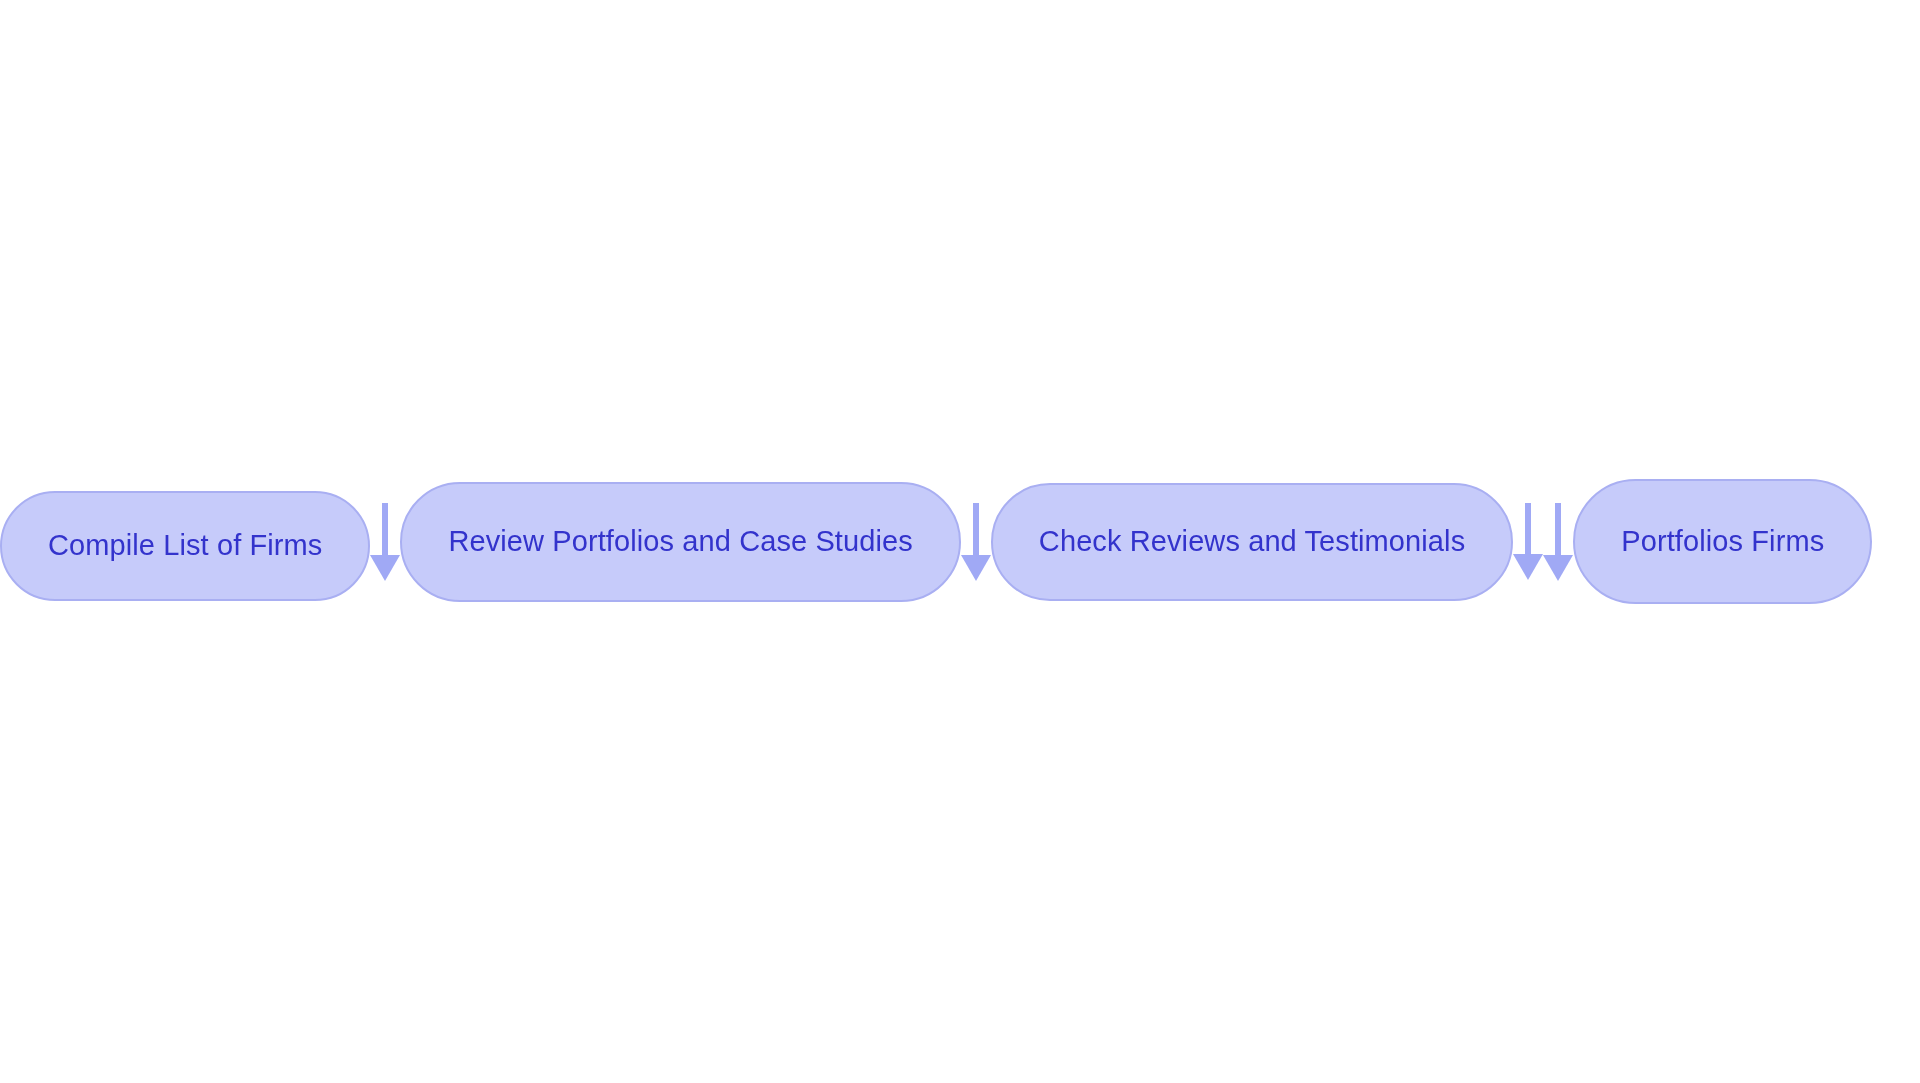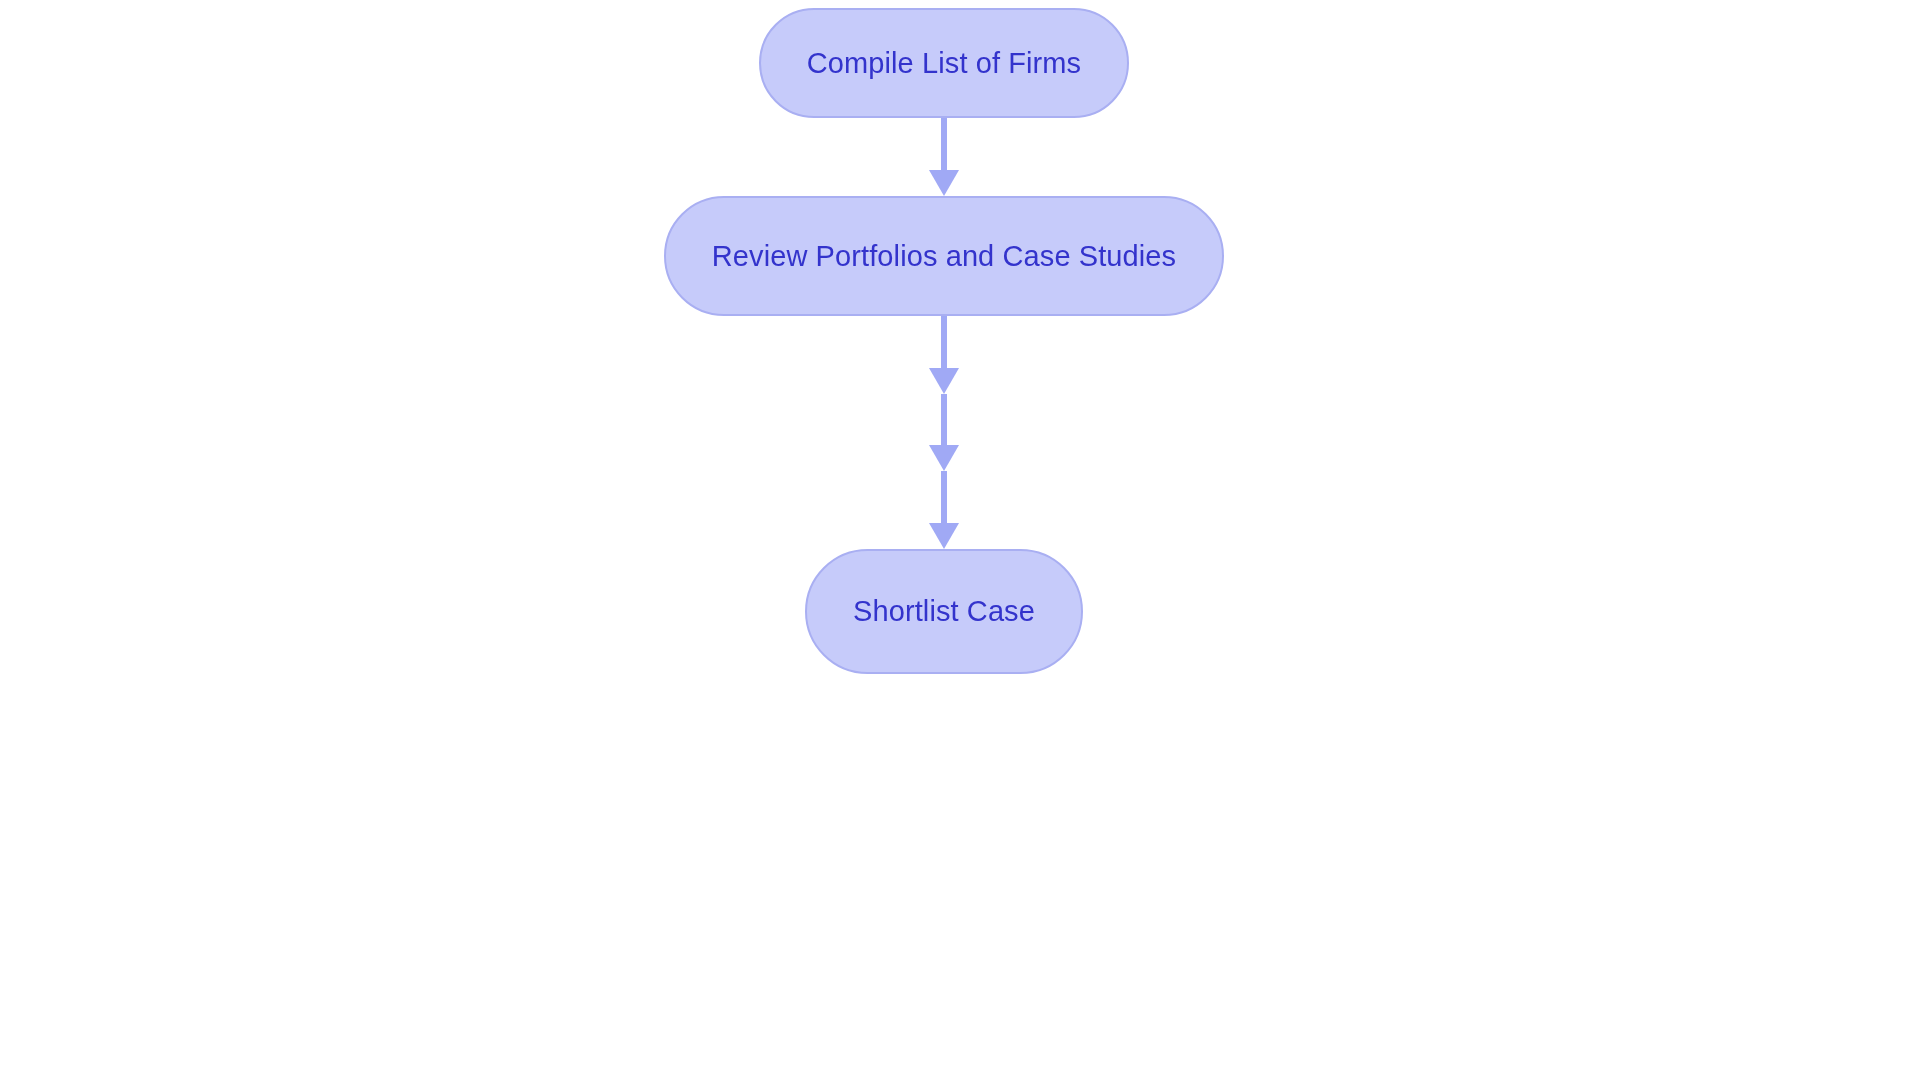--- a/index.html
+++ b/index.html
@@ -12,21 +12,21 @@
     font-family: "Liberation Sans", "DejaVu Sans", sans-serif;
     overflow: hidden;
   }
 
   #flowchart-canvas {
     position: relative;
     width: 1888px;
     height: 1083px;
     background: #ffffff;
     display: flex;
-    flex-direction: column;
+    flex-direction: row;
     align-items: center;
     justify-content: flex-start;
   }
 
   .flow-node {
     display: flex;
     align-items: center;
     justify-content: center;
     background: #c6cbfa;
     border: 2px solid #a9aff2;
@@ -101,29 +101,32 @@
 
   <div class="flow-node node-2">
     <span class="node-label">Review Portfolios and Case Studies</span>
   </div>
 
   <div class="flow-connector conn-2">
     <div class="connector-stem"></div>
     <div class="connector-arrowhead"></div>
   </div>
 
+  <div class="flow-node node-3">
+    <span class="node-label">Check Reviews and Testimonials</span>
+  </div>
 
   <div class="flow-connector conn-3">
     <div class="connector-stem"></div>
     <div class="connector-arrowhead"></div>
   </div>
 
 
   <div class="flow-connector conn-4">
     <div class="connector-stem"></div>
     <div class="connector-arrowhead"></div>
   </div>
 
   <div class="flow-node node-5">
-    <span class="node-label">Shortlist Case</span>
+    <span class="node-label">Portfolios Firms</span>
   </div>
 
 </div>
 
 </body></html>

